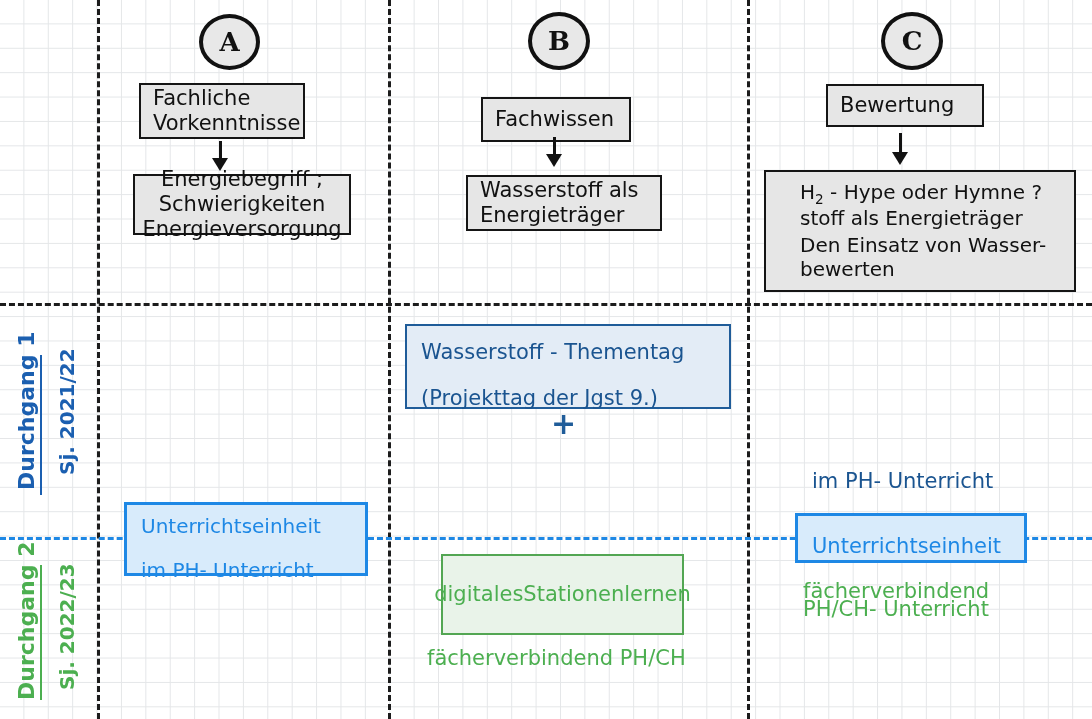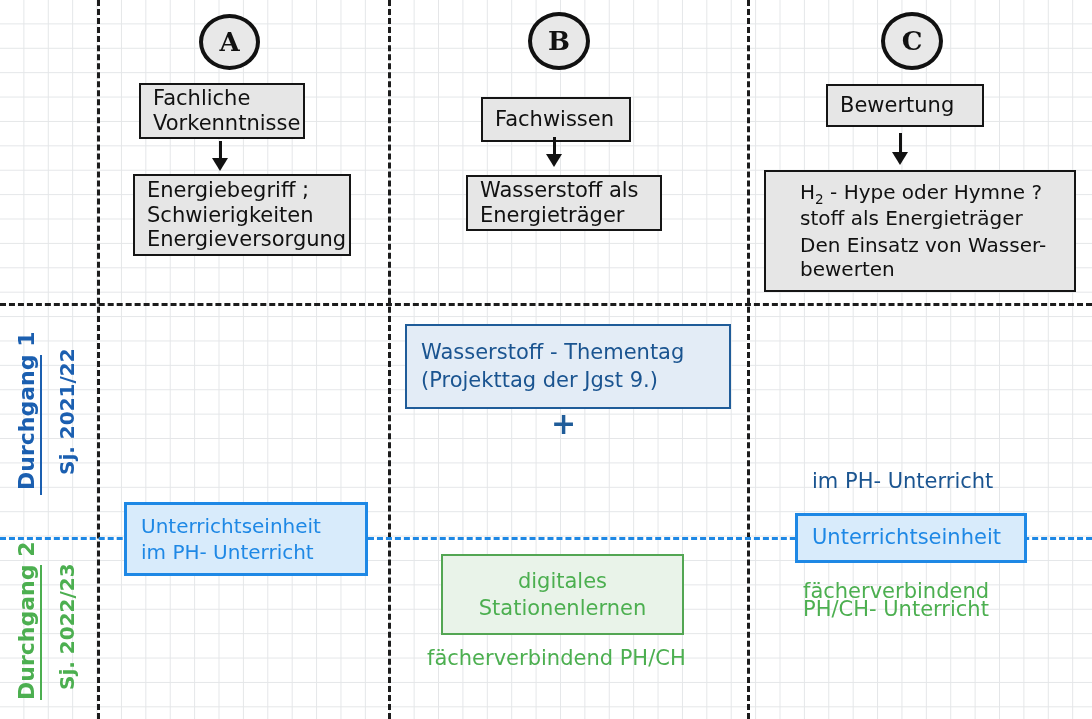--- a/index.html
+++ b/index.html
@@ -111,31 +111,30 @@
   .bbox-dark {
     background: #e3ecf6;
     border: 2.5px solid #1f5c99;
     color: #1a5490;
   }
   .bbox-light {
     background: #d8ebfb;
     border: 3px solid #1e88e5;
     color: #1e88e5;
   }
-  .bbox .ln { white-space: nowrap; line-height: 1.3; }
+  .bbox .ln { white-space: nowrap; line-height: 1.3; margin-top: 18px; }
 
   
   .grbox {
     position: absolute;
     box-sizing: border-box;
     background: #e9f3e9;
     border: 2.5px solid #53a653;
     color: #4caf50;
     display: flex;
-    flex-direction: column;
     justify-content: center;
     align-items: center;
     padding: 3px 10px;
   }
   .grbox .ln { white-space: nowrap; line-height: 1.25; }
 
   
   .hw {
     position: absolute;
     white-space: nowrap;
@@ -189,21 +188,21 @@
   <div class="gbox" style="left:139px; top:83px; width:166px; height:56px;">
     <span class="ln t19">Fachliche</span>
     <span class="ln t19">Vorkenntnisse</span>
   </div>
 
   <div class="arrow" style="left:220px; top:141px; height:30px;">
     <div class="shaft" style="height:19px;"></div>
     <div class="head"></div>
   </div>
 
-  <div class="gbox" style="left:133px; top:174px; width:218px; height:82px;">
+  <div class="gbox" style="left:133px; top:174px; width:218px; height:61px;align-items:center;">
     <span class="ln t19">Energiebegriff ;</span>
     <span class="ln t19">Schwierigkeiten</span>
     <span class="ln t19">Energieversorgung</span>
   </div>
 
   <div class="bbox bbox-light" style="left:124px; top:502px; width:244px; height:74px;">
     <span class="ln t20">Unterrichtseinheit</span>
     <span class="ln t20">im PH- Unterricht</span>
   </div>
 

